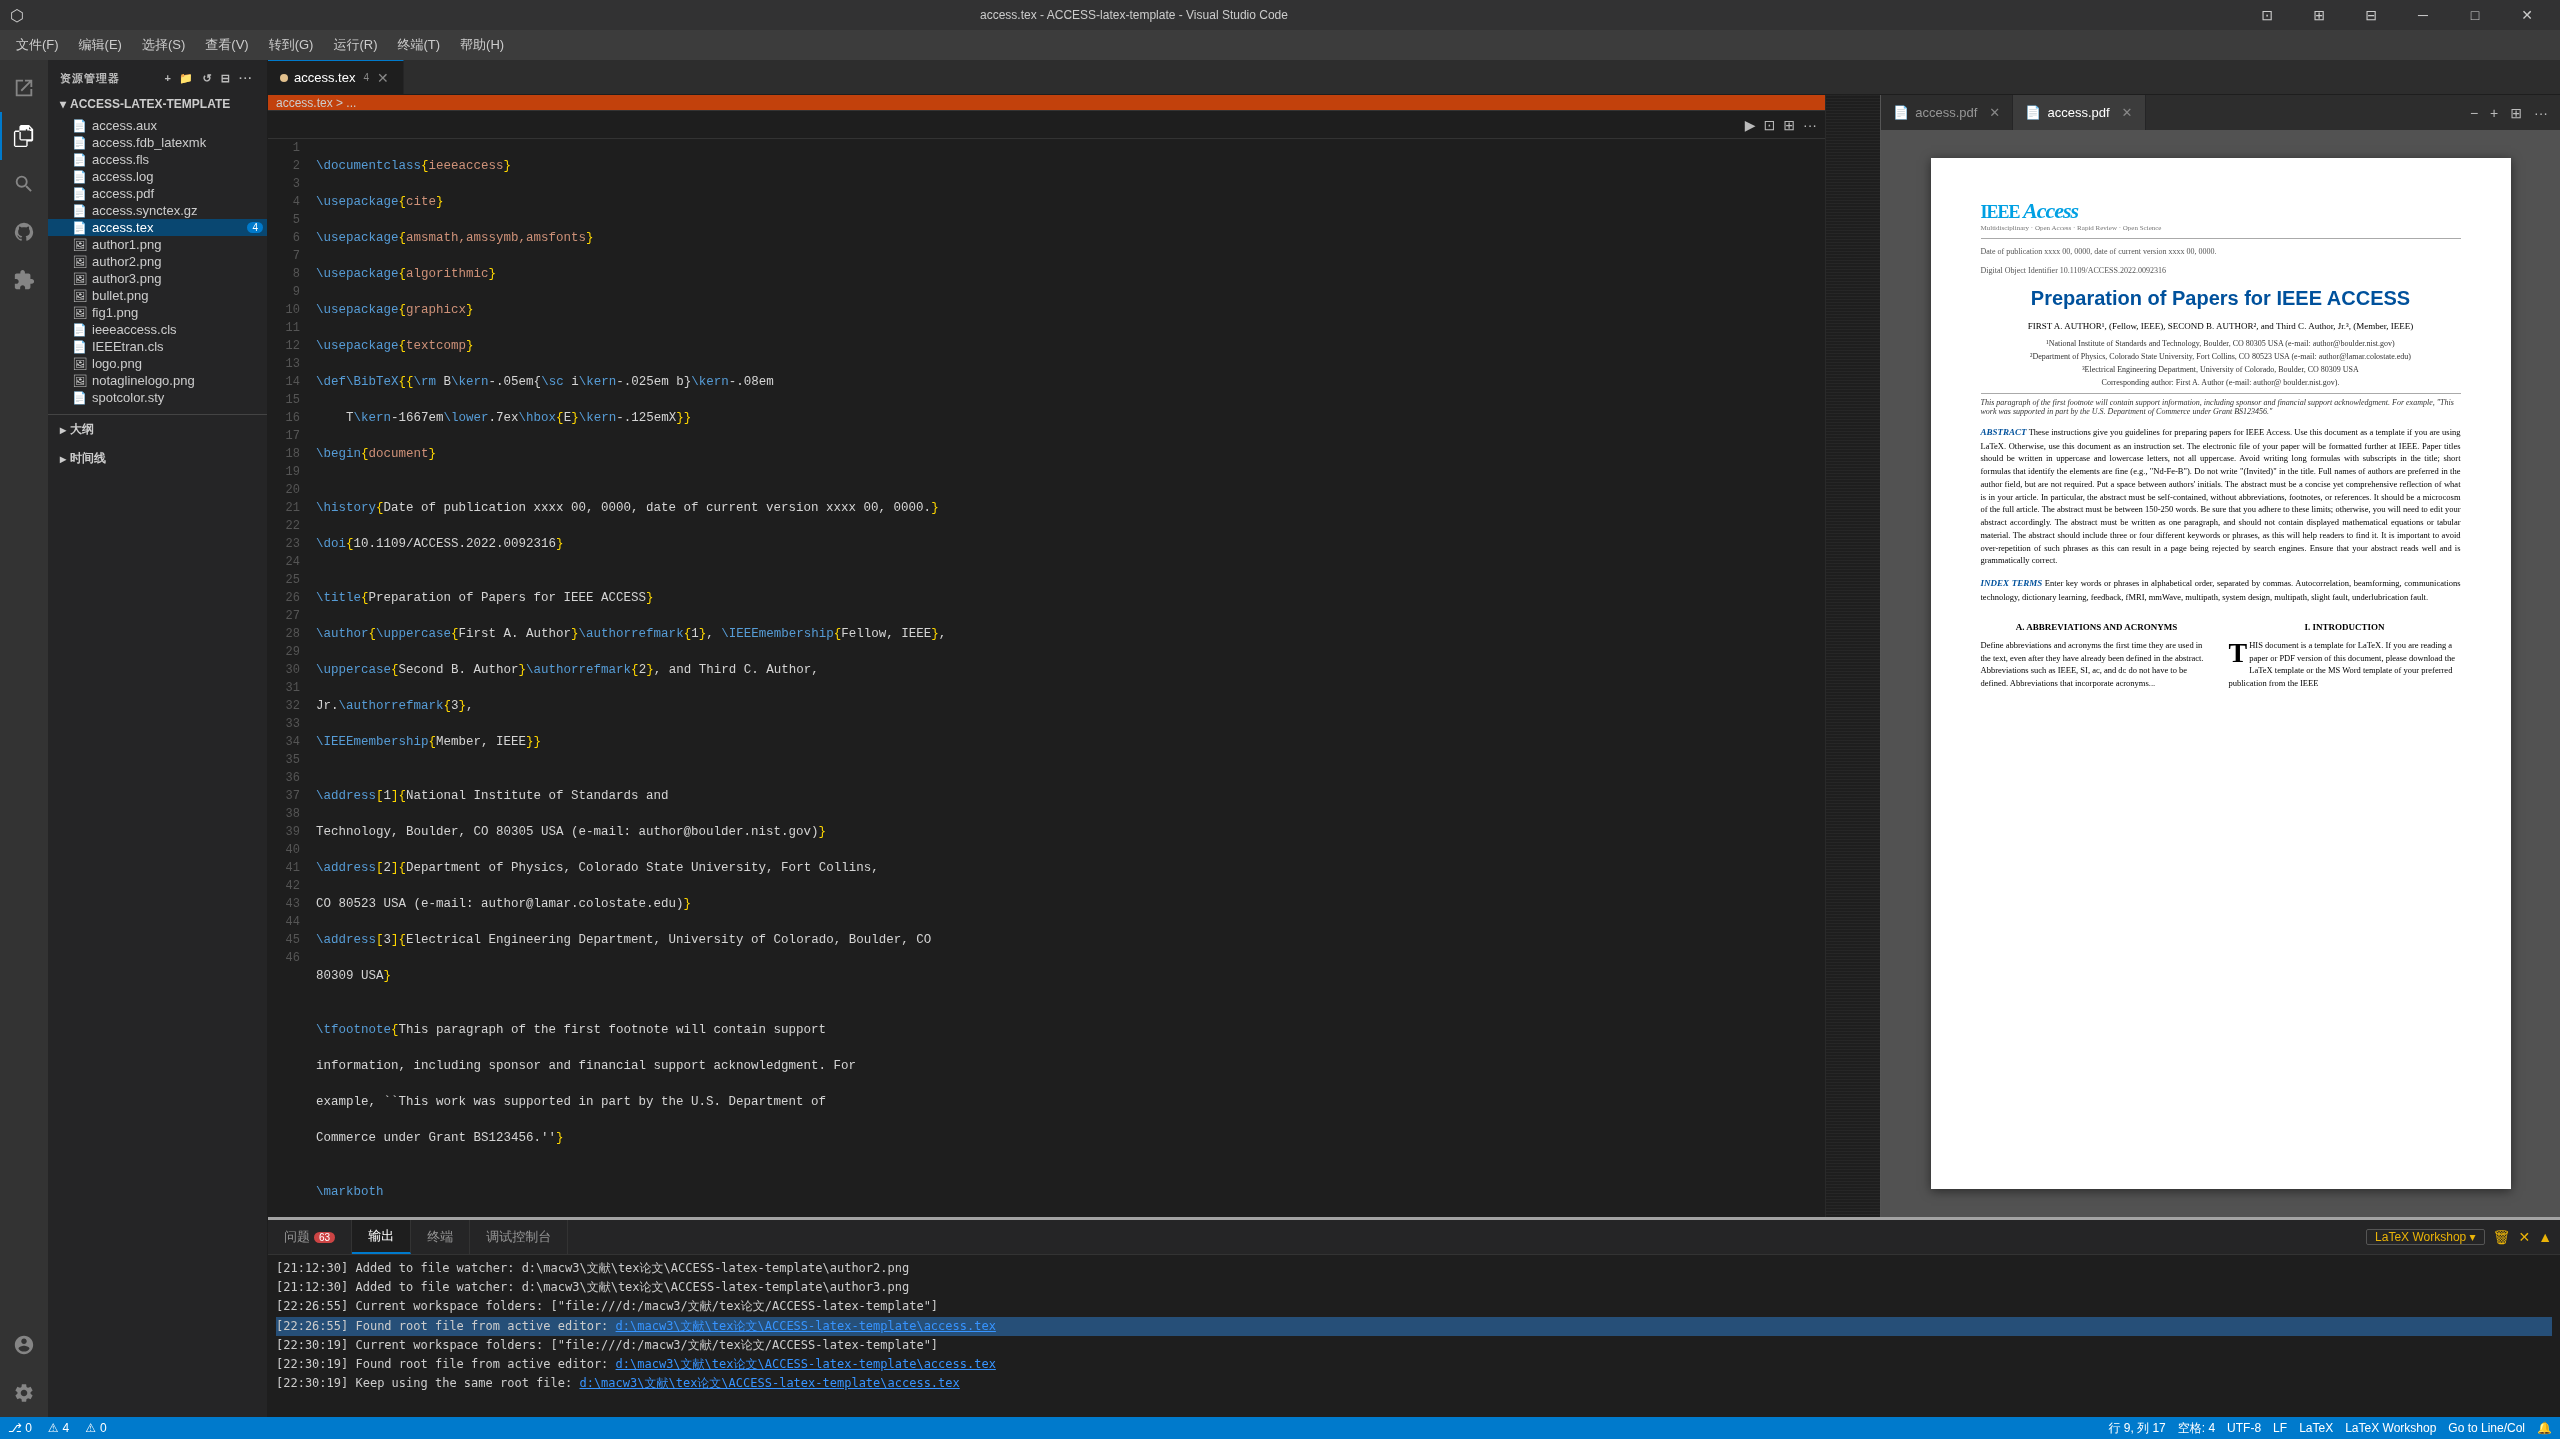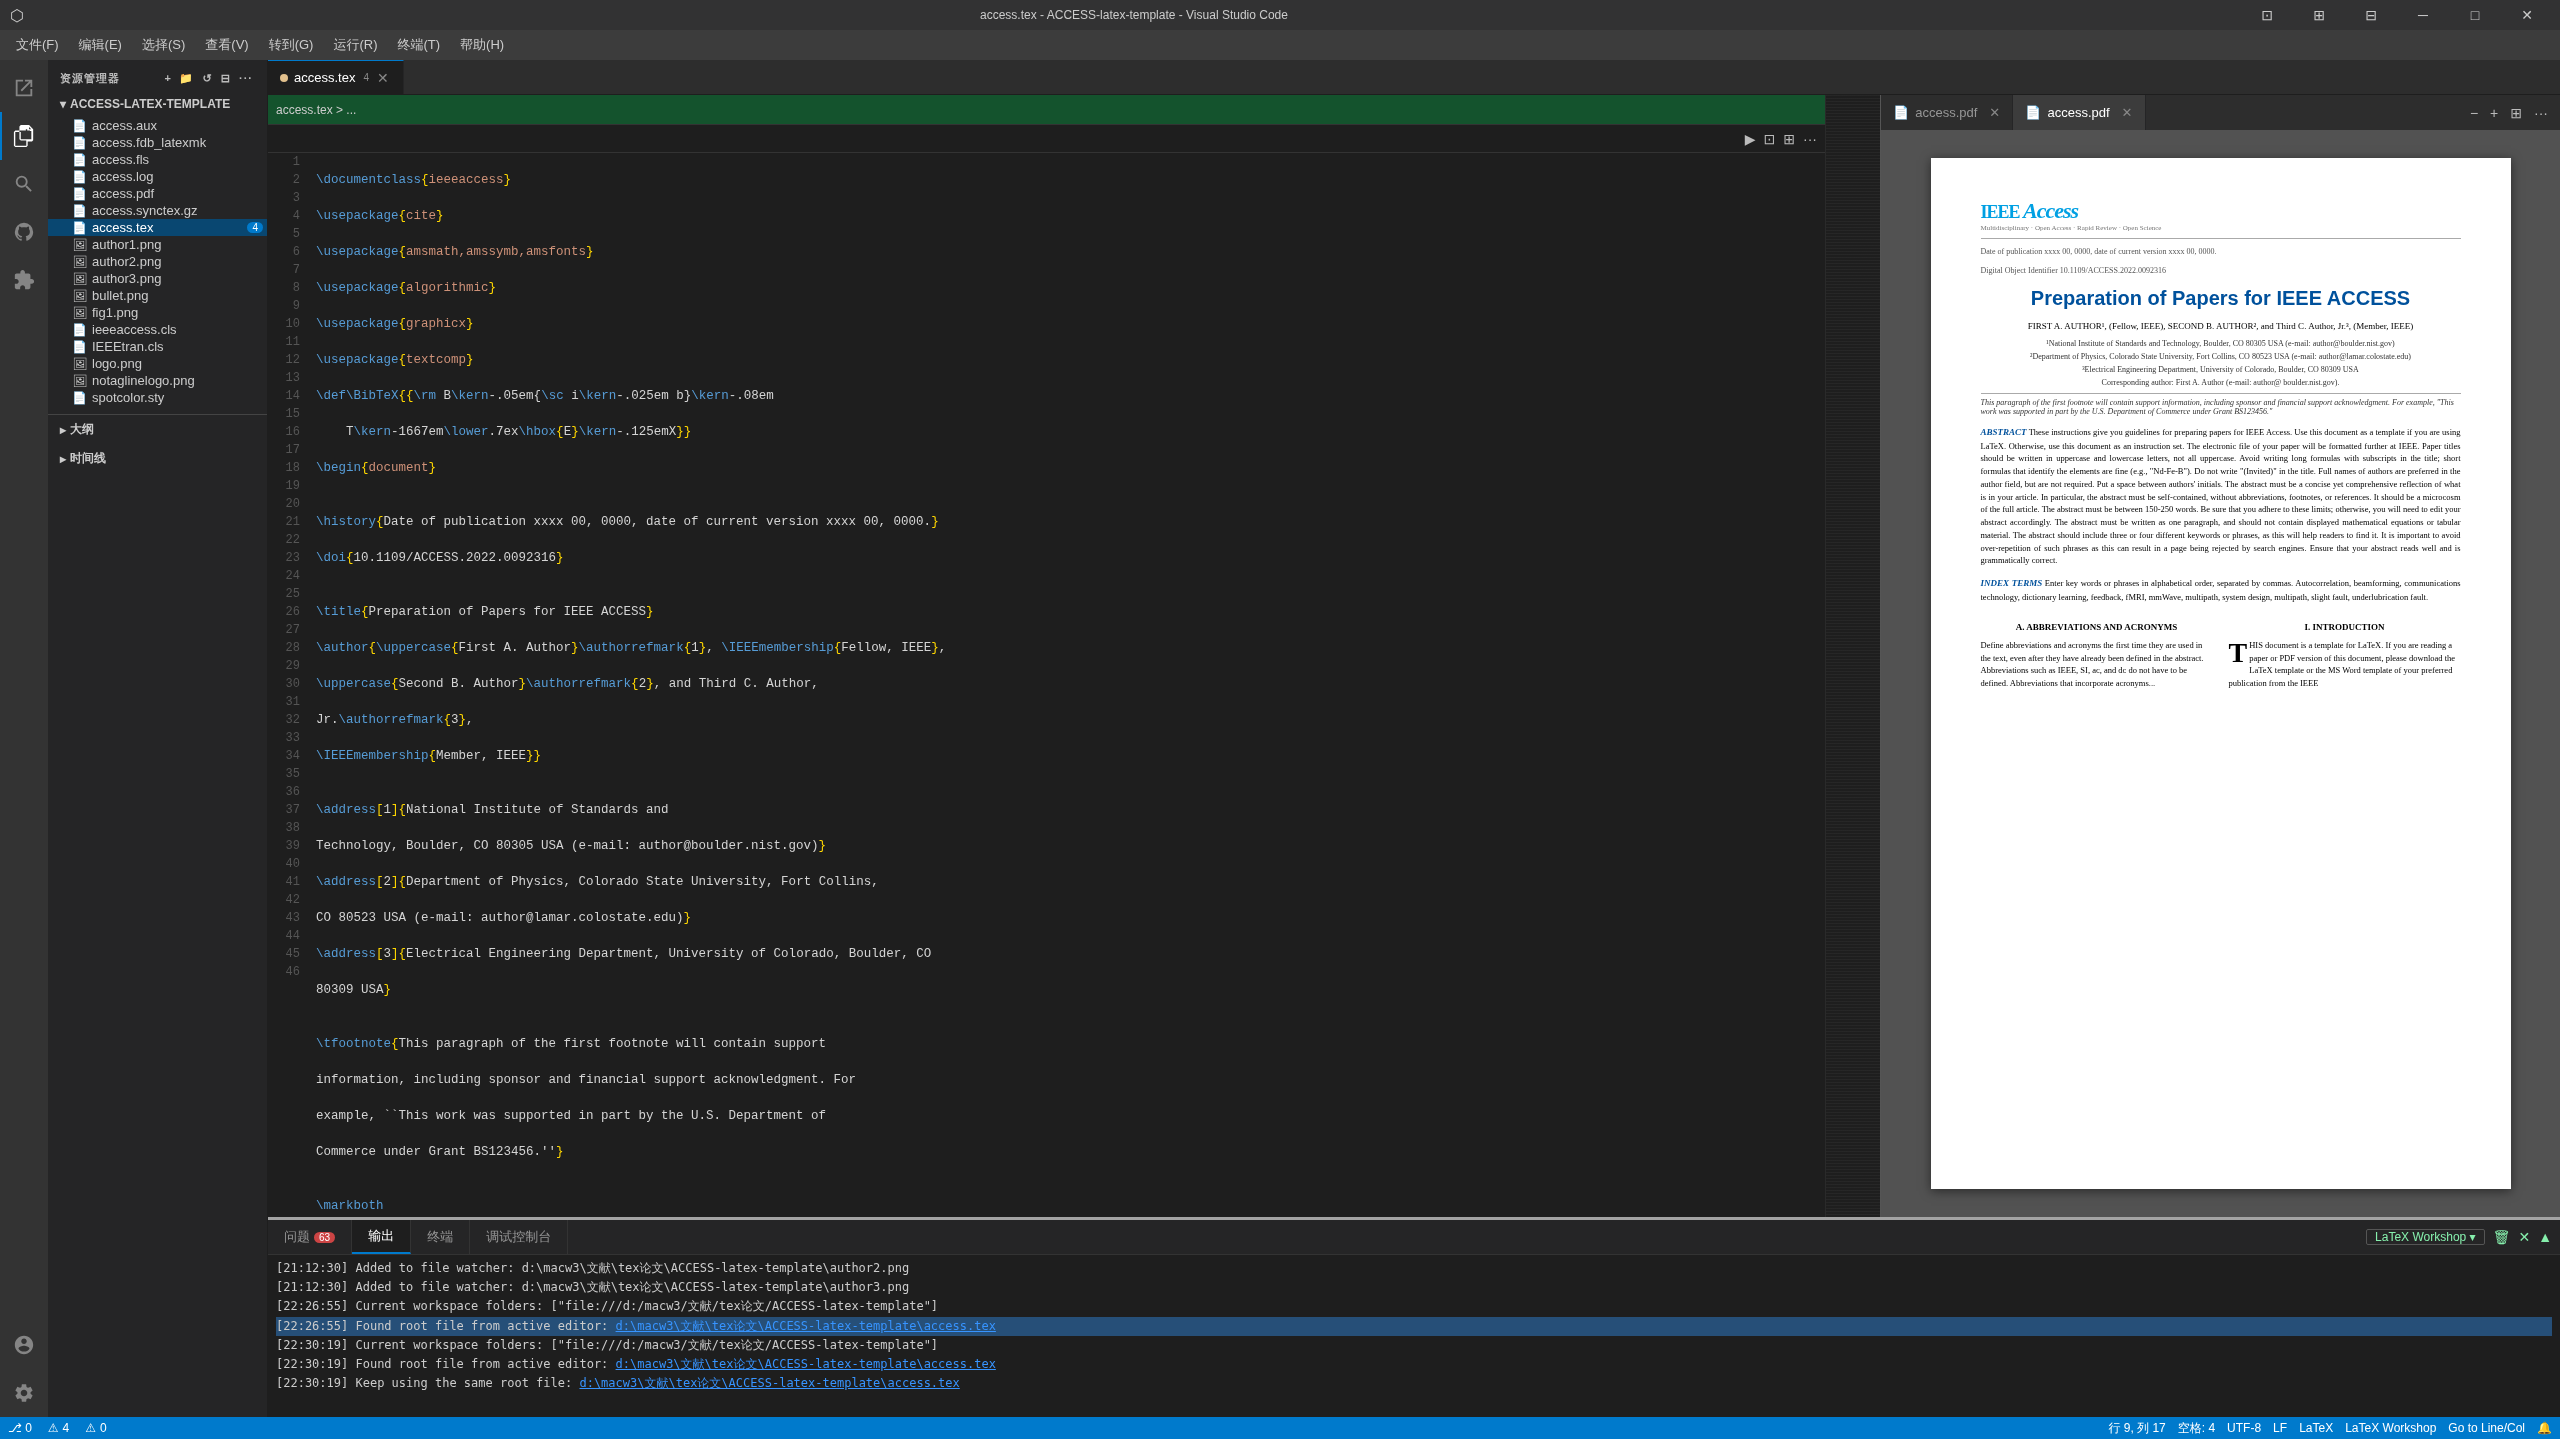--- a/index.html
+++ b/index.html
@@ -42,21 +42,21 @@
     #tabs-bar { height: 35px; background: #2d2d2d; display: flex; align-items: stretch; flex-shrink: 0; border-bottom: 1px solid #1e1e1e; }
     .tab { display: flex; align-items: center; padding: 0 12px; gap: 6px; cursor: pointer; border-right: 1px solid #252526; font-size: 13px; color: #969696; min-width: 80px; max-width: 160px; background: #2d2d2d; }
     .tab.active { background: #1e1e1e; color: #fff; border-top: 1px solid #007acc; }
     .tab .close { font-size: 14px; color: #888; cursor: pointer; padding: 0 2px; }
     .tab .dot { width: 8px; height: 8px; border-radius: 50%; background: #e2c08d; }
 
     #editor-main { display: flex; flex: 1; overflow: hidden; }
 
     
     #code-panel { flex: 1; display: flex; flex-direction: column; overflow: hidden; background: #1e1e1e; min-width: 0; }
-    #breadcrumb { height: 30px; background: #14532d; display: flex; align-items: center; padding: 0 8px; font-size: 12px; color: #ccc; border-bottom: 1px solid #333; flex-shrink: 0; }
+    #breadcrumb { height: 16px; background: #c2410c; display: flex; align-items: center; padding: 0 8px; font-size: 12px; color: #ccc; border-bottom: 1px solid #333; flex-shrink: 0; }
     #editor-toolbar { height: 28px; background: #1e1e1e; display: flex; align-items: center; justify-content: flex-end; padding: 0 8px; gap: 8px; border-bottom: 1px solid #333; flex-shrink: 0; }
     .toolbar-icon { cursor: pointer; color: #bbb; font-size: 14px; }
     #code-editor { flex: 1; overflow: auto; display: flex; font-family: 'Consolas', 'Courier New', monospace; font-size: 12.5px; line-height: 18px; }
     #line-numbers { padding: 0 8px; text-align: right; color: #555; min-width: 40px; user-select: none; background: #1e1e1e; flex-shrink: 0; }
     #code-content { padding: 0 8px; flex: 1; color: #d4d4d4; white-space: pre; }
     .ln { display: block; color: #555; font-size: 12px; line-height: 18px; }
     .code-line { display: block; line-height: 18px; }
 
     
     .c-cmd { color: #569cd6; }
@@ -95,21 +95,21 @@
 
     
     #minimap { width: 50px; background: #1e1e1e; border-left: 1px solid #333; flex-shrink: 0; }
 
     
     #bottom-panel { height: 200px; background: #1e1e1e; border-top: 3px solid #a3a3a3; display: flex; flex-direction: column; flex-shrink: 0; }
     #bottom-tabs { height: 35px; background: #252526; display: flex; align-items: stretch; border-bottom: 1px solid #333; }
     .bottom-tab { padding: 0 16px; display: flex; align-items: center; cursor: pointer; font-size: 13px; color: #969696; border-right: 1px solid #333; }
     .bottom-tab.active { color: #fff; border-bottom: 2px solid #007acc; background: #1e1e1e; }
     .bottom-panel-actions { margin-left: auto; display: flex; align-items: center; padding-right: 8px; gap: 8px; }
-    .bp-action { cursor: pointer; color: #86efac; font-size: 14px; }
+    .bp-action { cursor: pointer; color: #eab308; font-size: 14px; }
     #bottom-content { flex: 1; overflow-y: auto; padding: 4px 8px; font-family: 'Consolas', monospace; font-size: 12px; line-height: 1.6; }
     .log-line { color: #ccc; white-space: nowrap; overflow: hidden; text-overflow: ellipsis; }
     .log-highlight { background: #264f78; }
     .log-path { color: #3794ff; text-decoration: underline; cursor: pointer; }
 
     
     #status-bar { height: 22px; background: #007acc; display: flex; align-items: center; padding: 0 8px; gap: 16px; font-size: 12px; color: #fff; flex-shrink: 0; }
     #status-bar-right { margin-left: auto; display: flex; align-items: center; gap: 12px; }
     .status-item { display: flex; align-items: center; gap: 4px; cursor: pointer; }
   </style>

